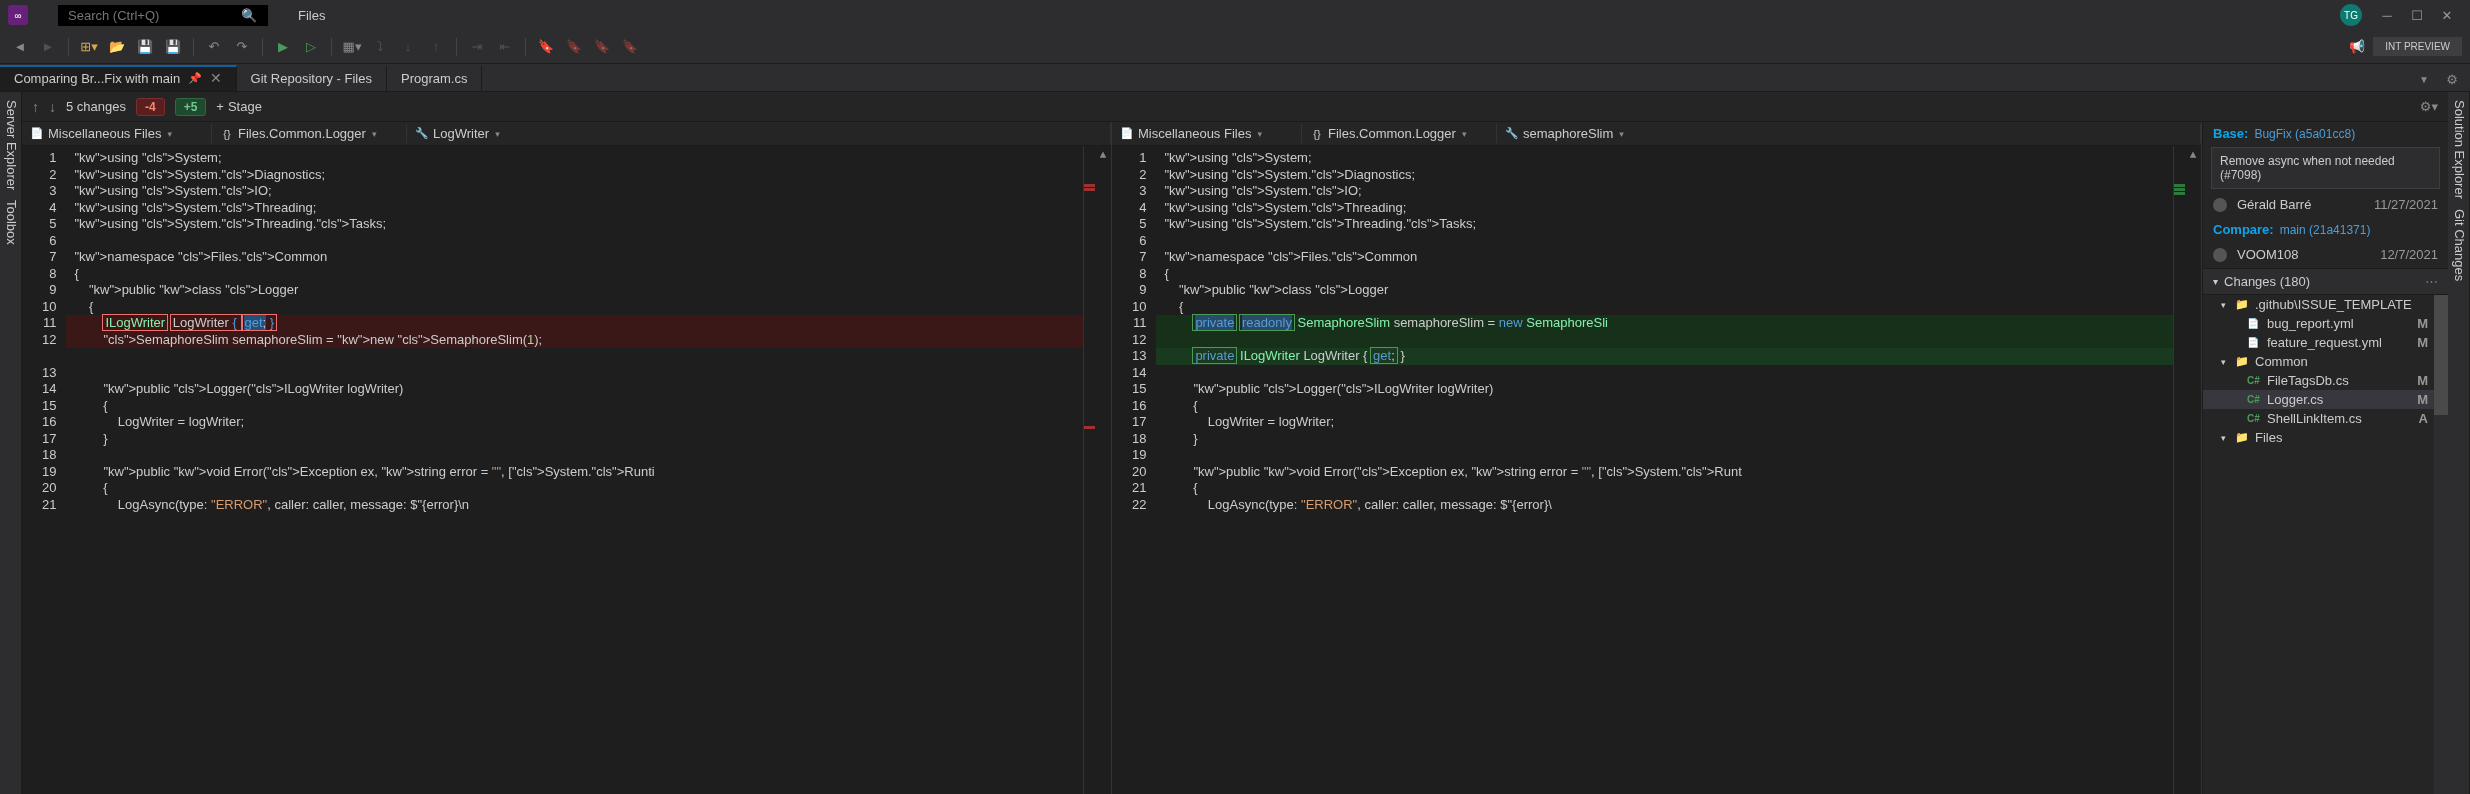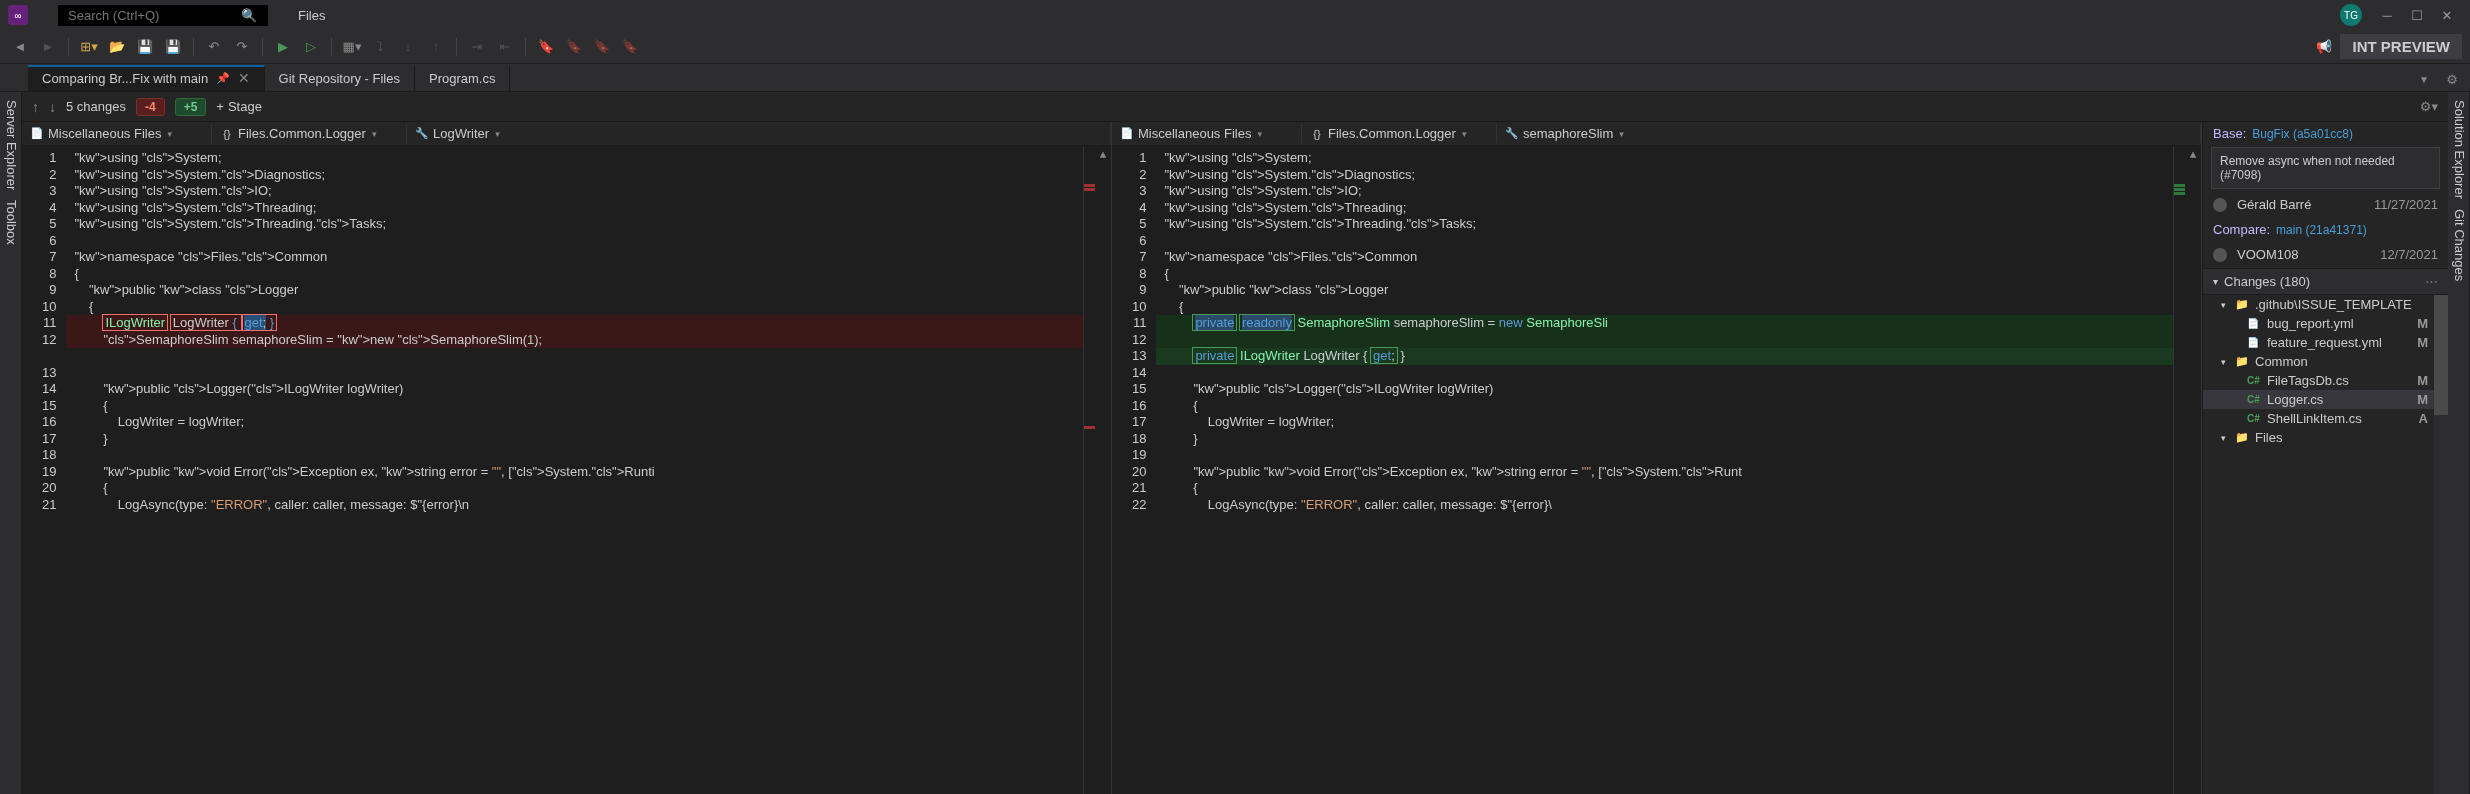--- a/index.html
+++ b/index.html
@@ -9,22 +9,22 @@
 .menu{display:flex;gap:2px}
 .menu-item{padding:4px 10px;cursor:pointer}
 .search-box{margin-left:20px;background:#000000;padding:3px 10px;width:210px;display:flex;align-items:center;justify-content:space-between}
 .search-box input{background:transparent;border:none;color:#999;outline:none;width:170px}
 .spacer{flex:1}
 .avatar{width:22px;height:22px;border-radius:50%;background:#0d7a6f;color:#fff;font-size:10px;display:flex;align-items:center;justify-content:center;margin:0 10px}
 .winbtn{width:30px;height:30px;display:flex;align-items:center;justify-content:center;cursor:pointer;color:#999}
 .toolbar{height:34px;background:#2d2d30;display:flex;align-items:center;padding:0 8px;gap:4px;border-bottom:1px solid #1b1b1c}
 .tbbtn{width:24px;height:24px;display:flex;align-items:center;justify-content:center;color:#888;cursor:pointer}
 .tbsep{width:1px;height:18px;background:#444;margin:0 4px}
-.preview-btn{margin-left:auto;background:#3e3e42;padding:4px 12px;font-size:15px;font-weight:700;color:#ccc}
-.tabs{height:28px;background:#2d2d30;display:flex;align-items:flex-end;padding-left:28px;border-bottom:1px solid #1b1b1c;position:relative}
+.preview-btn{margin-left:auto;background:#3e3e42;padding:4px 12px;font-size:10px;font-weight:400;color:#ccc}
+.tabs{height:28px;background:#2d2d30;display:flex;align-items:flex-end;border-bottom:1px solid #1b1b1c;position:relative}
 .tab{padding:5px 14px;background:#2d2d30;color:#999;display:flex;align-items:center;gap:8px;cursor:pointer;border-right:1px solid #1b1b1c}
 .tab.active{background:#1e1e1e;color:#fff;border-top:2px solid #0e639c;padding-top:3px}
 .tab-close{color:#888;font-size:14px}
 .tab-pin{color:#888;font-size:11px}
 .tabs-right{margin-left:auto;display:flex;gap:4px;padding-right:6px}
 .main{flex:1;display:flex;overflow:hidden}
 .sidetab{width:22px;background:#2d2d30;writing-mode:vertical-rl;text-orientation:mixed;padding:8px 2px;font-size:12px;color:#999;border-right:1px solid #1b1b1c;display:flex;gap:10px}
 .content{flex:1;display:flex;flex-direction:column}
 .diffbar{height:30px;background:#252526;display:flex;align-items:center;padding:0 10px;gap:10px;border-bottom:1px solid #1b1b1c}
 .arr{color:#888;cursor:pointer;font-size:14px}
@@ -59,21 +59,21 @@
 .scroll-v{width:16px;background:#1e1e1e}
 .hl-box{outline:1px solid #f07070;padding:0 2px}
 .hl-sel{background:#264f78}
 .hl-add{outline:1px solid #4a9a5a;padding:0 2px}
 .hl-word{background:#2a4a6a}
 .right-panel{width:246px;background:#252526;display:flex;flex-direction:column;border-left:1px solid #1b1b1c}
 .rp-header{padding:8px 10px;display:flex;justify-content:space-between;align-items:center}
 .rp-title{font-size:15px;font-weight:600;color:#fff}
 .rp-link{color:#4a9ed8;font-size:12px;cursor:pointer}
 .rp-row{padding:4px 10px;display:flex;gap:6px;align-items:center;font-size:12px}
-.rp-label{color:#c4b5fd;font-weight:400}
+.rp-label{color:#0ea5e9;font-weight:700}
 .rp-box{margin:2px 8px;padding:6px 8px;border:1px solid #3e3e42;background:#2d2d30;font-size:12px;color:#ccc}
 .rp-meta{padding:6px 10px;display:flex;justify-content:space-between;align-items:center;font-size:12px}
 .rp-meta .user{display:flex;align-items:center;gap:10px;color:#fff}
 .rp-meta .date{color:#999}
 .uicon{width:14px;height:14px;border-radius:50%;background:#555;display:inline-block}
 .rp-changes{padding:5px 10px;display:flex;align-items:center;gap:6px;background:#2d2d30;border-top:1px solid #1b1b1c;border-bottom:1px solid #1b1b1c}
 .rp-changes .tri{font-size:10px;color:#ccc}
 .rp-dots{margin-left:auto;color:#888}
 .tree{flex:1;overflow:auto;font-size:12px;position:relative}
 .tree-sb{position:absolute;right:0;top:0;width:14px;height:100%;background:#2d2d30}

